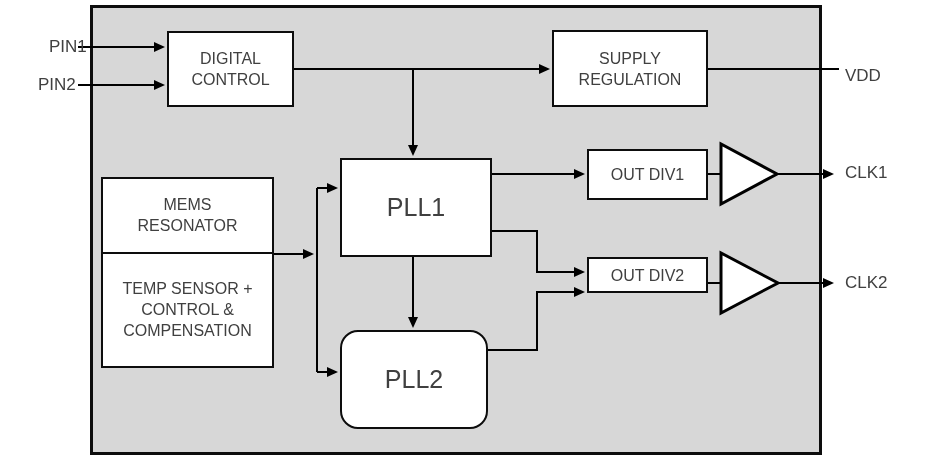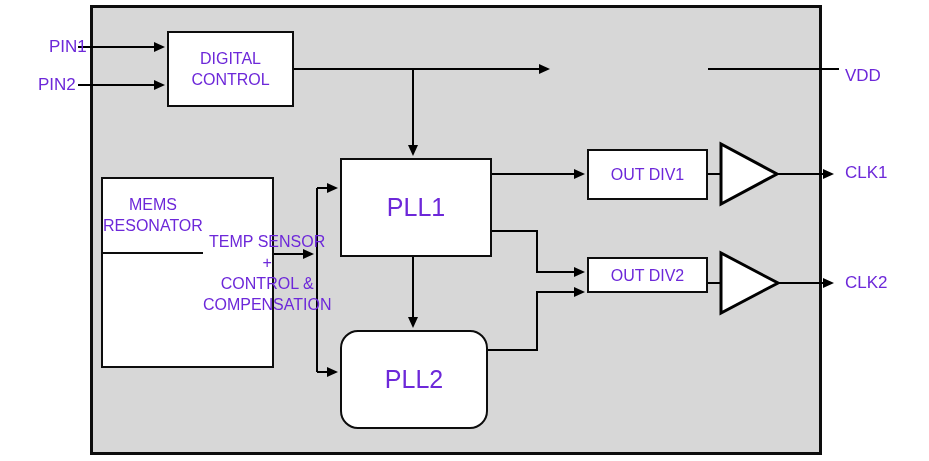--- a/index.html
+++ b/index.html
@@ -7,21 +7,21 @@
     padding: 0;
     background: #ffffff;
     font-family: "Liberation Sans", sans-serif;
   }
   .stage {
     position: relative;
     width: 929px;
     height: 461px;
     background: #ffffff;
     overflow: hidden;
-    color: #6d28d9;
+    color: #404040;
   }
   .chip {
     position: absolute;
     left: 90px;
     top: 5px;
     width: 732px;
     height: 450px;
     box-sizing: border-box;
     background: #d7d7d7;
     border: 3px solid #0d0d0d;
@@ -42,21 +42,21 @@
     align-items: center;
     justify-content: center;
     text-align: center;
     font-size: 16px;
     line-height: 21px;
   }
   .box span { white-space: pre-line; }
   .box-digital   { left: 167px; top: 31px;  width: 127px; height: 76px; }
   .box-supply    { left: 552px; top: 30px;  width: 156px; height: 77px; }
   .box-mems      { left: 101px; top: 177px; width: 173px; height: 191px;
-                   flex-direction: row; align-items: stretch;
+                   flex-direction: column; align-items: stretch;
                    justify-content: flex-start; padding: 0; }
   .mems-top {
     box-sizing: border-box;
     height: 74.5px;
     border-bottom: 2.5px solid #0d0d0d;
     display: flex; align-items: center; justify-content: center;
   }
   .mems-bottom {
     flex: 1;
     display: flex; align-items: center; justify-content: center;
@@ -113,20 +113,24 @@
       <polygon points="721,144 721,204 777,174"></polygon>
       <polygon points="721,253 721,313 778,283"></polygon>
     </g>
   </svg>
 
   <div class="box box-digital">
     <span>DIGITAL
 CONTROL</span>
   </div>
 
+  <div class="box box-supply">
+    <span>SUPPLY
+REGULATION</span>
+  </div>
 
   <div class="box box-mems">
     <div class="mems-top">
       <span>MEMS
 RESONATOR</span>
     </div>
     <div class="mems-bottom">
       <span>TEMP SENSOR +
 CONTROL &amp;
 COMPENSATION</span>

